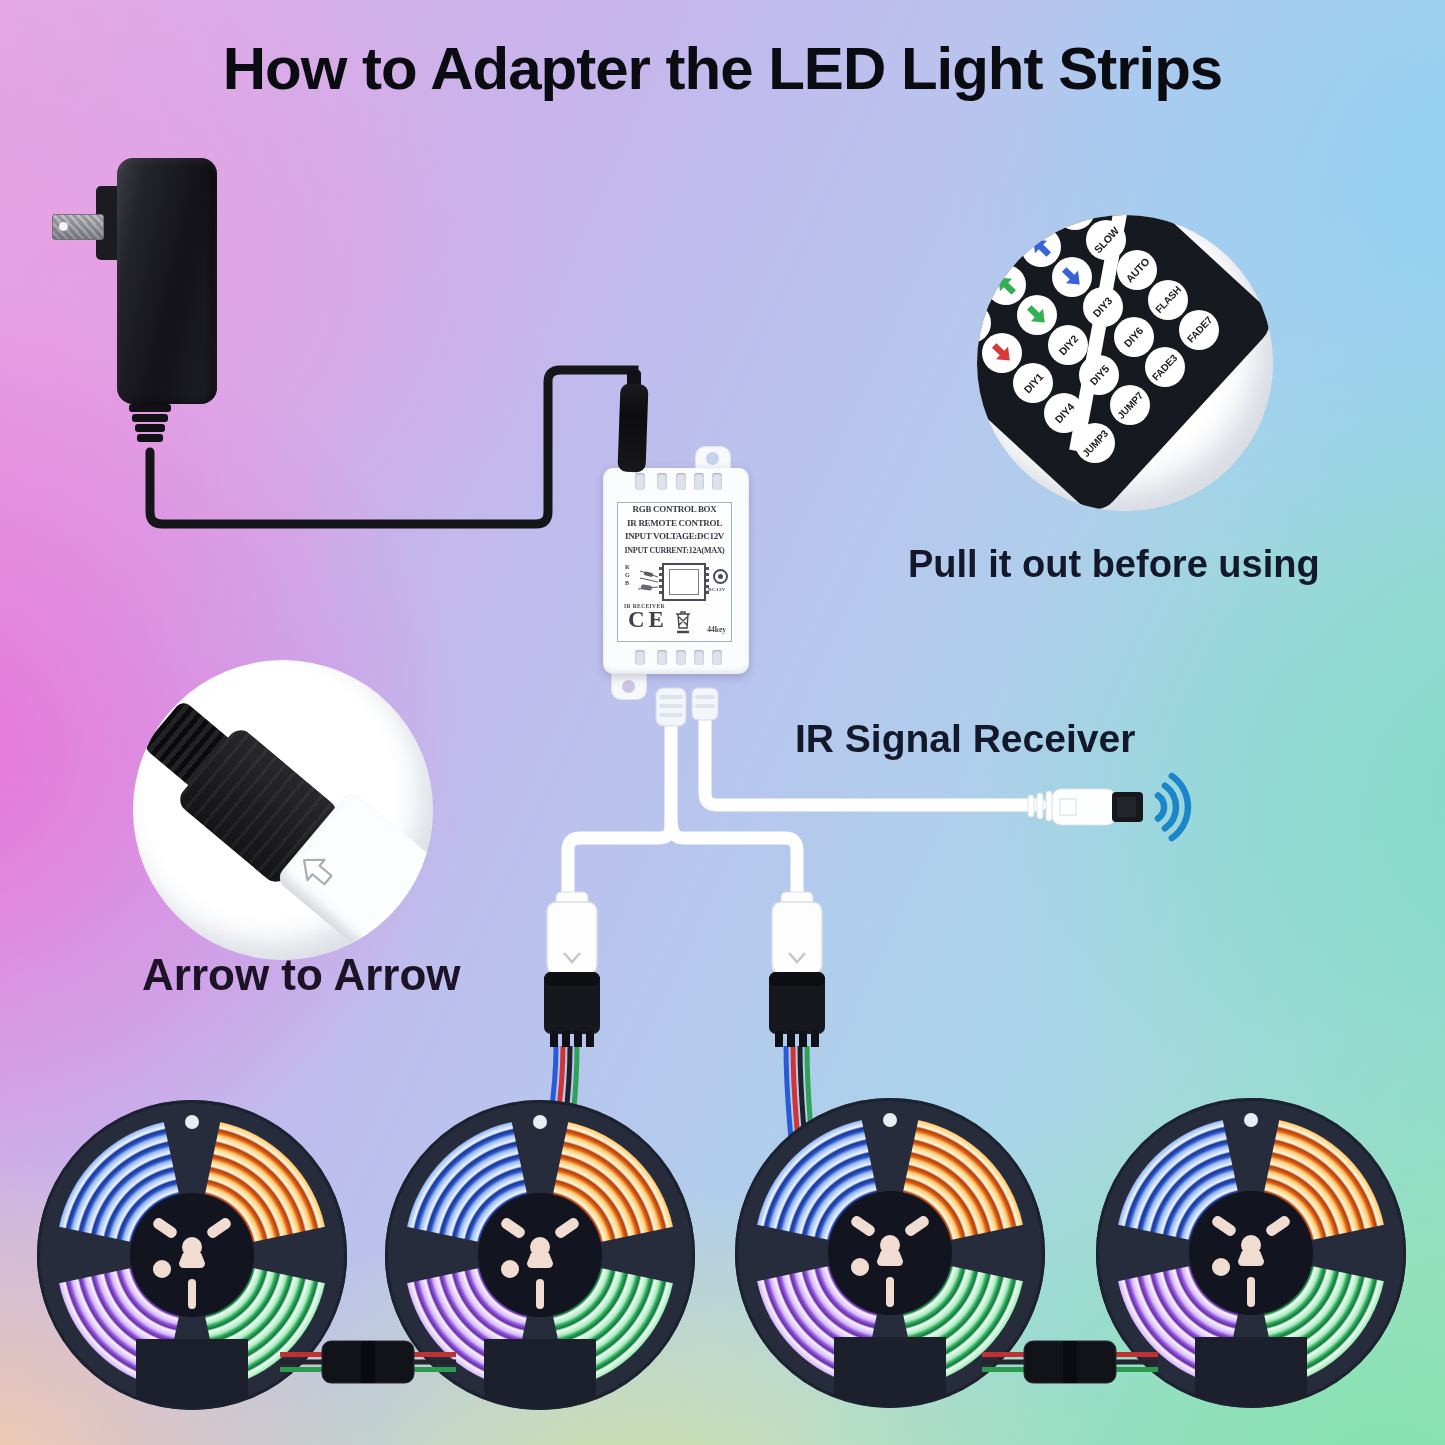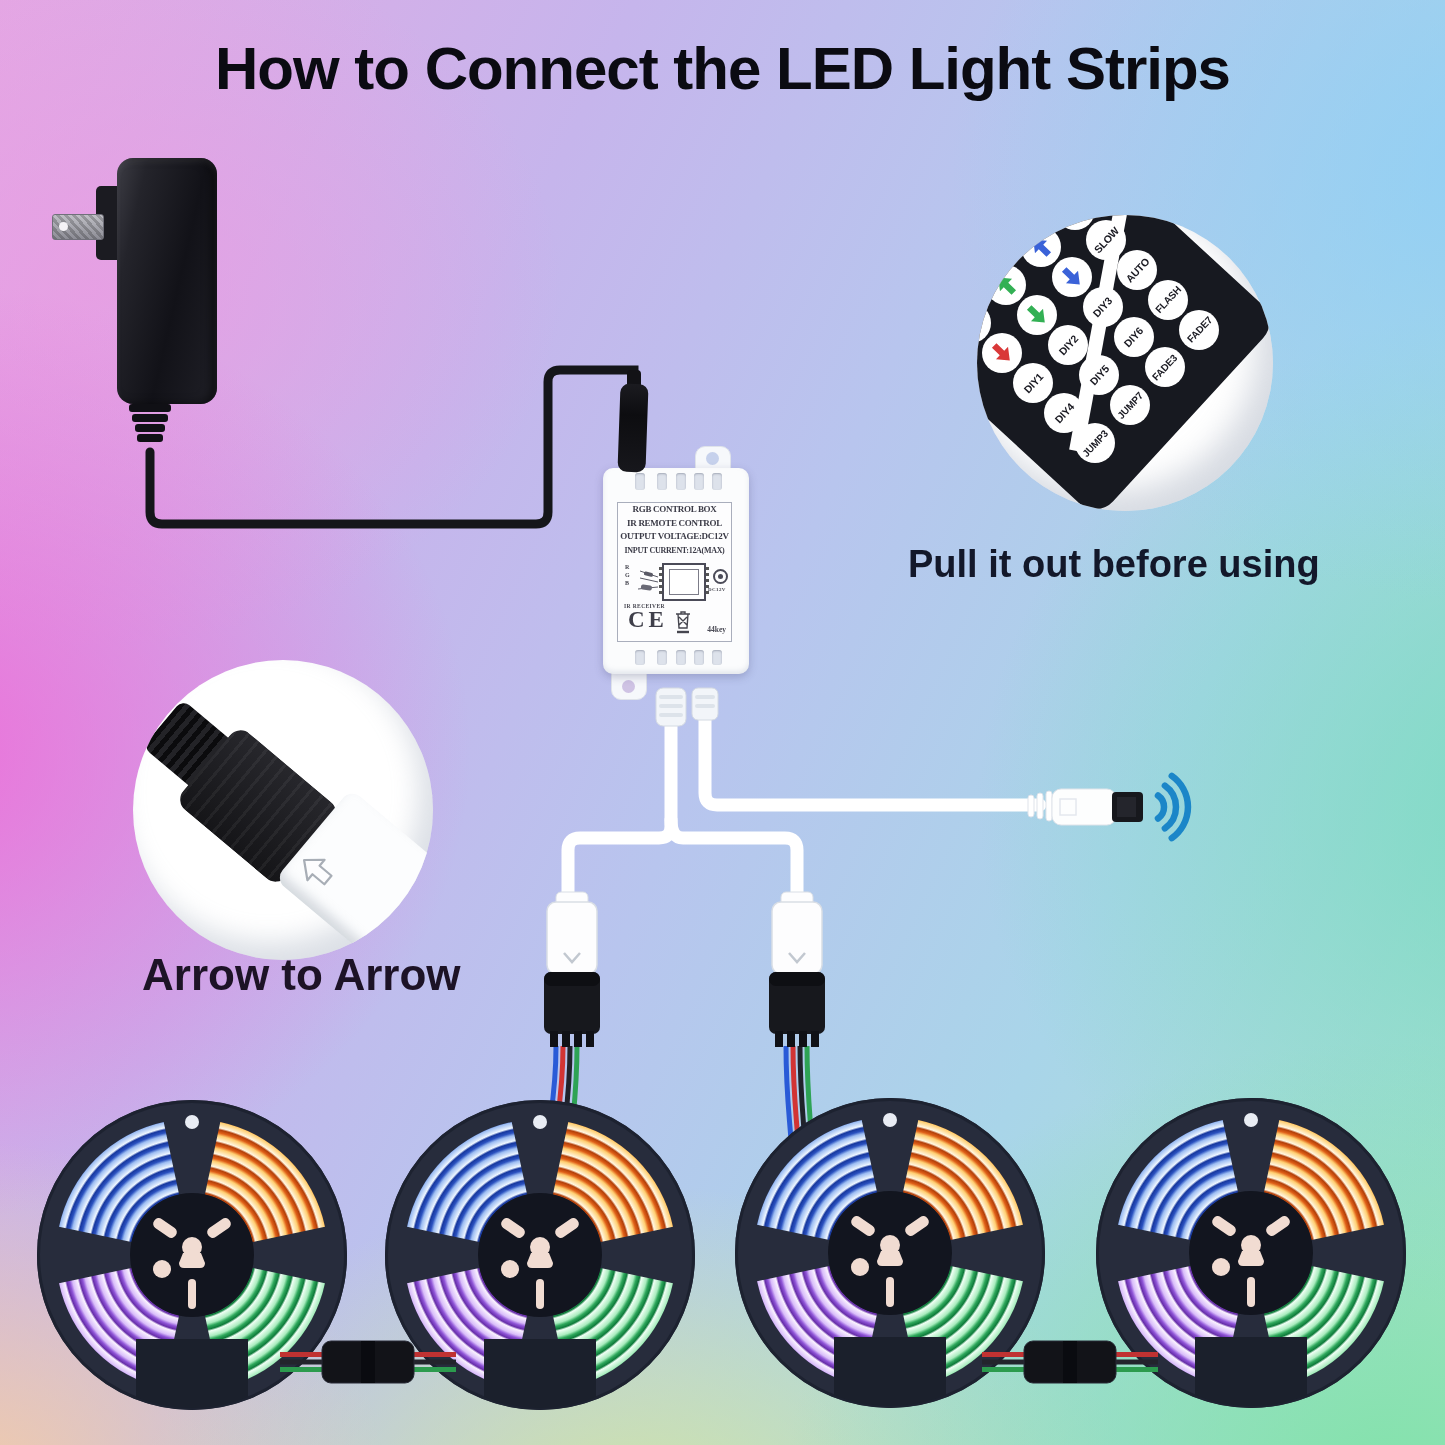--- a/index.html
+++ b/index.html
@@ -233,22 +233,23 @@
       <rect x="1112" y="792" width="31" height="30" rx="4" fill="#17181d"></rect>
       <rect x="1117" y="797" width="19" height="20" fill="#24252c"></rect>
     </g>
     <g fill="none" stroke="#1b86c8" stroke-width="6.5" stroke-linecap="round">
       <path d="M1158 795.5 A14 14 0 0 1 1158 818.5"></path>
       <path d="M1164.9 785.7 A26 26 0 0 1 1164.9 828.3"></path>
       <path d="M1171.8 775.9 A38 38 0 0 1 1171.8 838.1"></path>
     </g>
   </svg>
 
-  <div class="abs title">How to Connect the LED Light Strips</div>
+  <div class="abs title">How to Adapter the LED Light Strips</div>
   <div class="abs lbl lbl-pull">Pull it out before using</div>
+  <div class="abs lbl lbl-ir">IR Signal Receiver</div>
   <div class="abs lbl lbl-arrow">Arrow to Arrow</div>
 
   <div>
     <div class="abs ad-base"></div>
     <div class="abs ad-prong">
         <span class="dot"></span>
       </div>
     <div class="abs ad-body"></div>
     <div class="abs ad-rib" style="left:129px;top:404px;width:42px;height:8px;"></div>
     <div class="abs ad-rib" style="left:132px;top:414px;width:36px;height:8px;"></div>
@@ -272,21 +273,21 @@
     <div class="slot" style="left:635px;top:650px;height:15px;"></div>
     <div class="slot" style="left:657px;top:650px;height:15px;"></div>
     <div class="slot" style="left:676px;top:650px;height:15px;"></div>
     <div class="slot" style="left:694px;top:650px;height:15px;"></div>
     <div class="slot" style="left:712px;top:650px;height:15px;"></div>
 
     <div class="abs lpanel">
       <div style="">
         <div class="tl">RGB CONTROL BOX</div>
         <div class="tl">IR REMOTE CONTROL</div>
-        <div class="tl">OUTPUT VOLTAGE:DC12V</div>
+        <div class="tl">INPUT VOLTAGE:DC12V</div>
         <div class="tl" style="font-size:8px;">INPUT CURRENT:12A(MAX)</div>
       </div>
       <div class="rgbcol">
         <div>R</div>
         <div>G</div>
         <div>B</div>
       </div>
       <svg class="abs" style="left:14px;top:62px;" width="34" height="34" viewBox="0 0 34 34">
         <path d="M8 6 L26 12 M8 13 L26 17 M6 24 L26 22" stroke="#5a5a66" stroke-width="1"></path>
         <rect x="12" y="7" width="9" height="4" rx="1.5" fill="#5a5a66" transform="rotate(14 16 9)"></rect>

